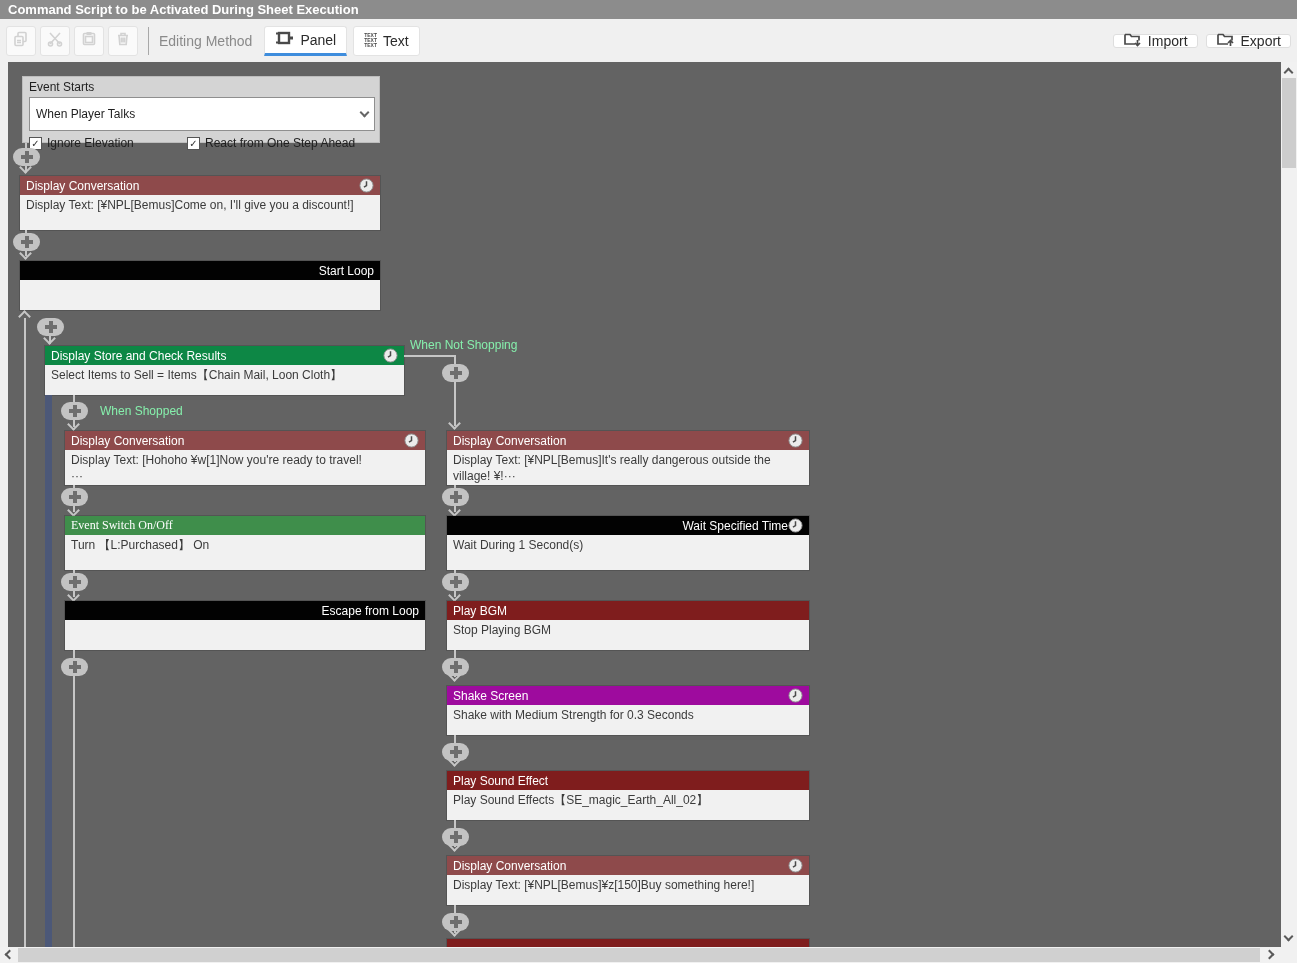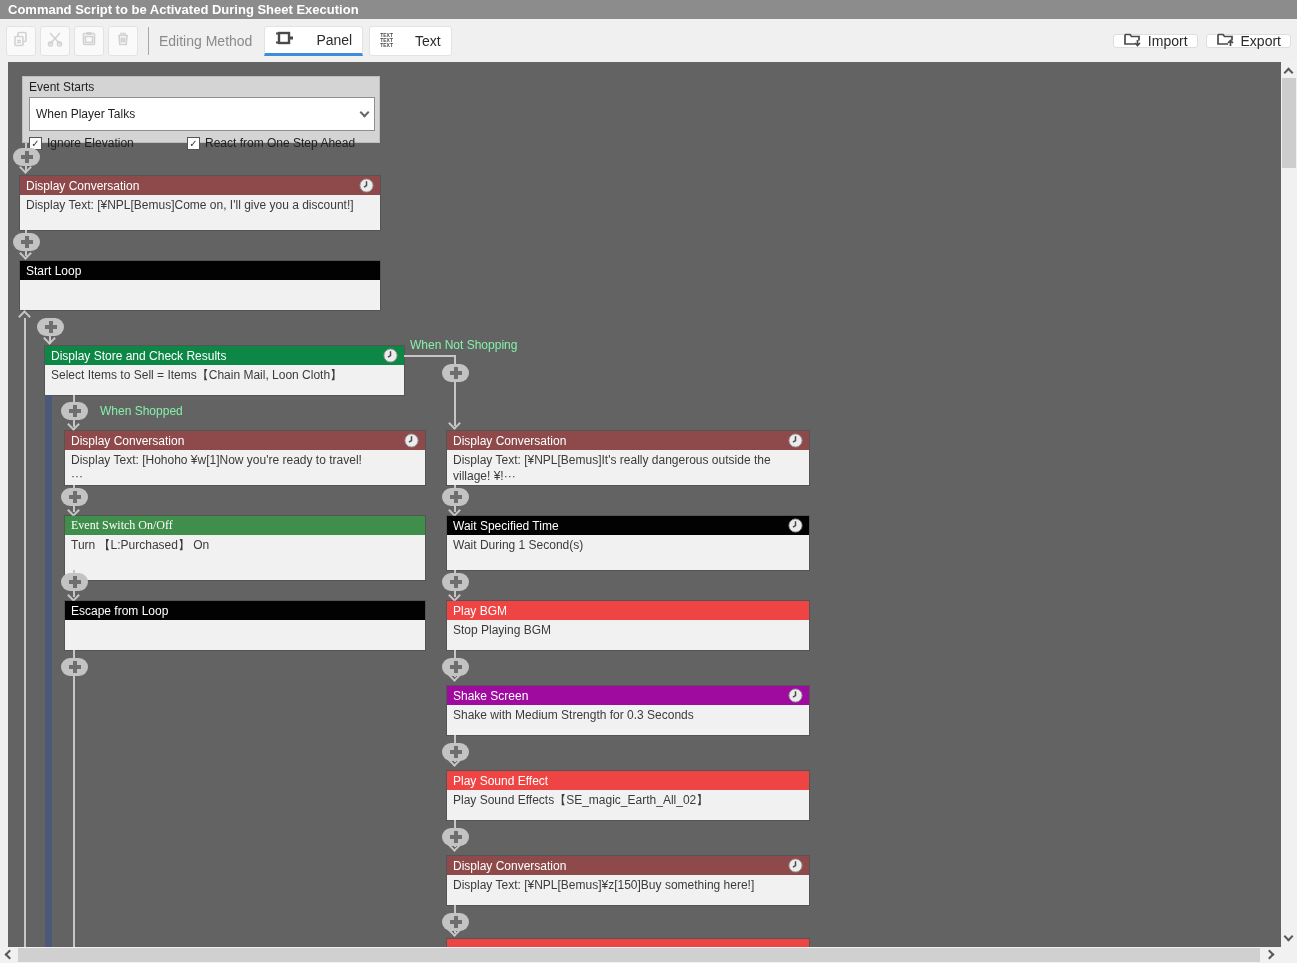--- a/index.html
+++ b/index.html
@@ -9,40 +9,40 @@
   
   .titlebar { position:absolute; left:0; top:0; width:1297px; height:19px; background:#8c8c8c;
               color:#fff; font-size:13px; font-weight:bold; line-height:19px; padding-left:8px; }
   .toolbar { position:absolute; left:0; top:19px; width:1297px; height:43px; background:#f0f0f0;
              display:flex; align-items:center; padding:0 6px; }
   .tb-iconbtn { width:30px; height:30px; background:#fafafa; border:1px solid #e3e3e3; border-radius:3px;
                 margin-right:4px; display:flex; align-items:center; justify-content:center; }
   .tb-sep { width:1px; height:28px; background:#a8a8a8; margin:0 10px 0 6px; }
   .tb-label { color:#8a8a8a; font-size:14px; margin-right:12px; }
   .tb-togglebtn { height:30px; background:#fff; border:1px solid #e3e3e3; border-radius:3px;
-                  display:flex; align-items:center; gap:22px; padding:0 10px; font-size:14px; color:#2b2b2b; margin-right:6px; }
+                  display:flex; align-items:center; gap:6px; padding:0 10px; font-size:14px; color:#2b2b2b; margin-right:6px; }
   .tb-togglebtn.active { border-bottom:3px solid #3e8ddd; border-radius:3px 3px 0 0; }
   .tb-spacer { flex:1; }
   .tb-right { height:14px; background:#fff; border:1px solid #dedede; border-radius:3px;
               display:flex; align-items:center; gap:5px; padding:0 9px; font-size:14px; color:#2b2b2b; margin-left:8px; }
   .texticon { font-size:5px; line-height:5px; color:#4a4a4a; font-weight:bold; white-space:pre-line; letter-spacing:0; }
 
   
   .canvas { position:absolute; left:8px; top:62px; width:1273px; height:885px; background:#636363; overflow:hidden; }
 
   .node { position:absolute; box-shadow:0 0 0 1px rgba(0,0,0,0.15); }
   .node-header { height:19px; display:flex; align-items:center; color:#fff; font-size:12px; padding:0 6px; }
   .node-title { flex:1; white-space:nowrap; overflow:hidden; }
   .node-body { background:#f1f1f1; color:#3b3b3b; font-size:12px; line-height:16px; padding:2px 6px;
                white-space:pre-line; overflow:hidden; }
   .hdr-red     { background:#8e4a4b; }
-  .hdr-black   { background:#020202; }
+  .hdr-black   { background:#020202;text-align:right; }
   .hdr-green   { background:#0d8745; }
   .hdr-green2  { background:#3f8e4b;font-family:Liberation Serif, serif; }
-  .hdr-indigo  { background:#ef4444; }
+  .hdr-indigo  { background:#7f1d1d; }
   .hdr-magenta { background:#9e0b9e;align-items:center; }
 
   .vline { position:absolute; width:2px; background:#c6c6c6; }
   .hline { position:absolute; height:2px; background:#c6c6c6; }
   .navybar { position:absolute; width:7px; background:#4c5878; }
   .chev { position:absolute; width:9px; height:9px; border-right:2px solid #c6c6c6; border-bottom:2px solid #c6c6c6; }
   .chev.down { transform:rotate(45deg); }
   .chev.up   { transform:rotate(-135deg); }
 
   .plus-btn { position:absolute; width:27px; height:18px; background:#c3c3c3; border-radius:9px;
@@ -250,21 +250,21 @@
   <div class="vline" style="left:65px;top:423px;height:27px"></div>
   <div class="plus-btn" style="left:53px;top:426px">
       <span class="plus-glyph"></span>
     </div>
   <div class="chev down" style="left:61px;top:444px"></div>
 
   <div class="node" style="left:57px;top:454px;width:360px">
     <div class="node-header hdr-green2">
       <span class="node-title">Event Switch On/Off</span>
     </div>
-    <div class="node-body" style="height:45px">Turn 【L:Purchased】 On</div>
+    <div class="node-body" style="height:35px">Turn 【L:Purchased】 On</div>
   </div>
 
   <div class="vline" style="left:65px;top:508px;height:27px"></div>
   <div class="plus-btn" style="left:53px;top:511px">
       <span class="plus-glyph"></span>
     </div>
   <div class="chev down" style="left:61px;top:529px"></div>
 
   <div class="node" style="left:57px;top:539px;width:360px">
     <div class="node-header hdr-black">

